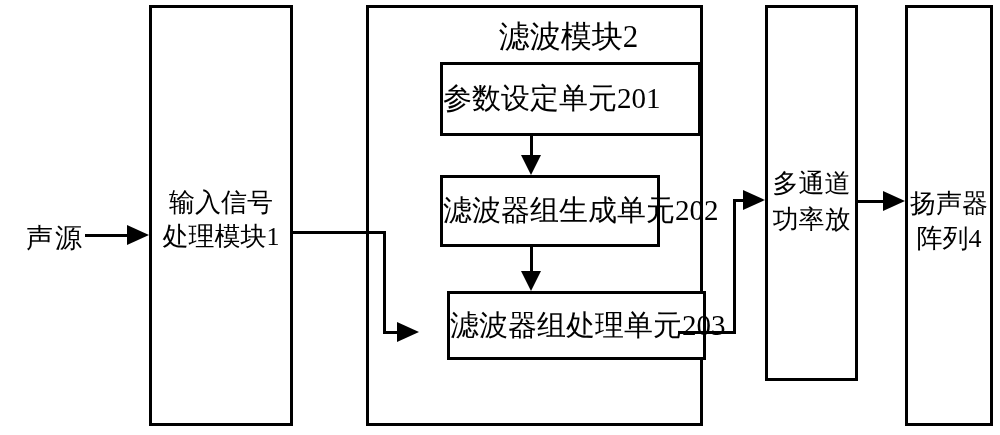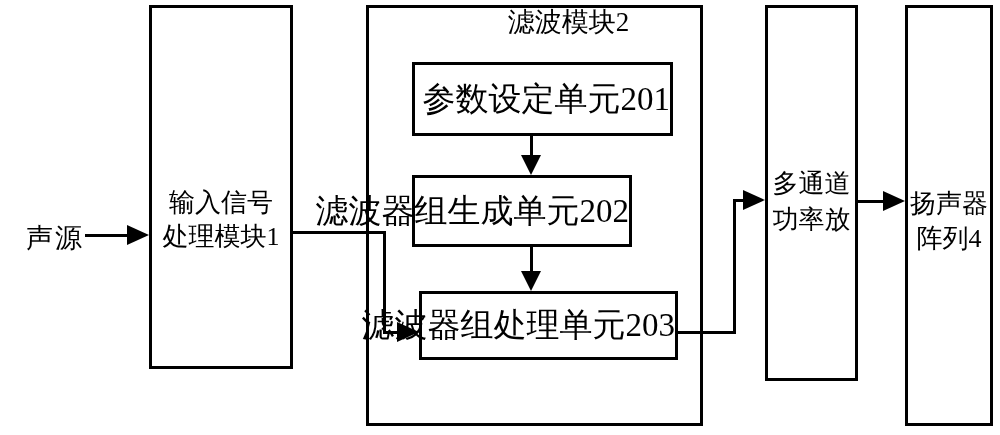--- a/index.html
+++ b/index.html
@@ -51,40 +51,41 @@
     width: 70px;
     font-size: 27px;
     letter-spacing: 2px;
     text-align: center;
     white-space: nowrap;
   }
   
   .l-src  { left: 85px;  top: 234px; width: 44px; height: 3px; }
   .a-src  { left: 127px; top: 225px; }
   
-  .box1   { left: 149px; top: 5px; width: 144px; height: 364px; }
+  .box1   { left: 149px; top: 5px; width: 144px; height: 421px; }
   .box1 .lines { top: 178px; font-size: 26px; line-height: 34px; }
   
   .bigbox { left: 366px; top: 5px; width: 337px; height: 421px; }
   .bigbox-title {
     position: absolute;
-    left: 366px; top: 4px; width: 405px;
+    left: 366px; top: 16px; width: 405px;
     text-align: center;
-    font-size: 27px;
+    font-size: 31px;
   }
   
   .box201 { left: 412px; top: 62px;  width: 261px; height: 74px; }
   .box202 { left: 412px; top: 175px; width: 220px; height: 72px; }
   .box203 { left: 419px; top: 291px; width: 259px; height: 69px; }
   .unit {
     display: flex;
     align-items: center;
-    justify-content: flex-end;
-    font-size: 33px;
+    justify-content: flex-start;
+    font-size: 29px;
     white-space: nowrap;
+    margin-left: 28px;
   }
   
   .l-201-202 { left: 530px; top: 136px; width: 3px; height: 20px; }
   .a-201-202 { left: 521px; top: 155px; }
   .l-202-203 { left: 530px; top: 247px; width: 3px; height: 25px; }
   .a-202-203 { left: 521px; top: 271px; }
   
   .c1-h1 { left: 292px; top: 231px; width: 94px;  height: 3px; }
   .c1-v  { left: 383px; top: 231px; width: 3px;   height: 103px; }
   .c1-h2 { left: 386px; top: 331px; width: 12px;  height: 3px; }

